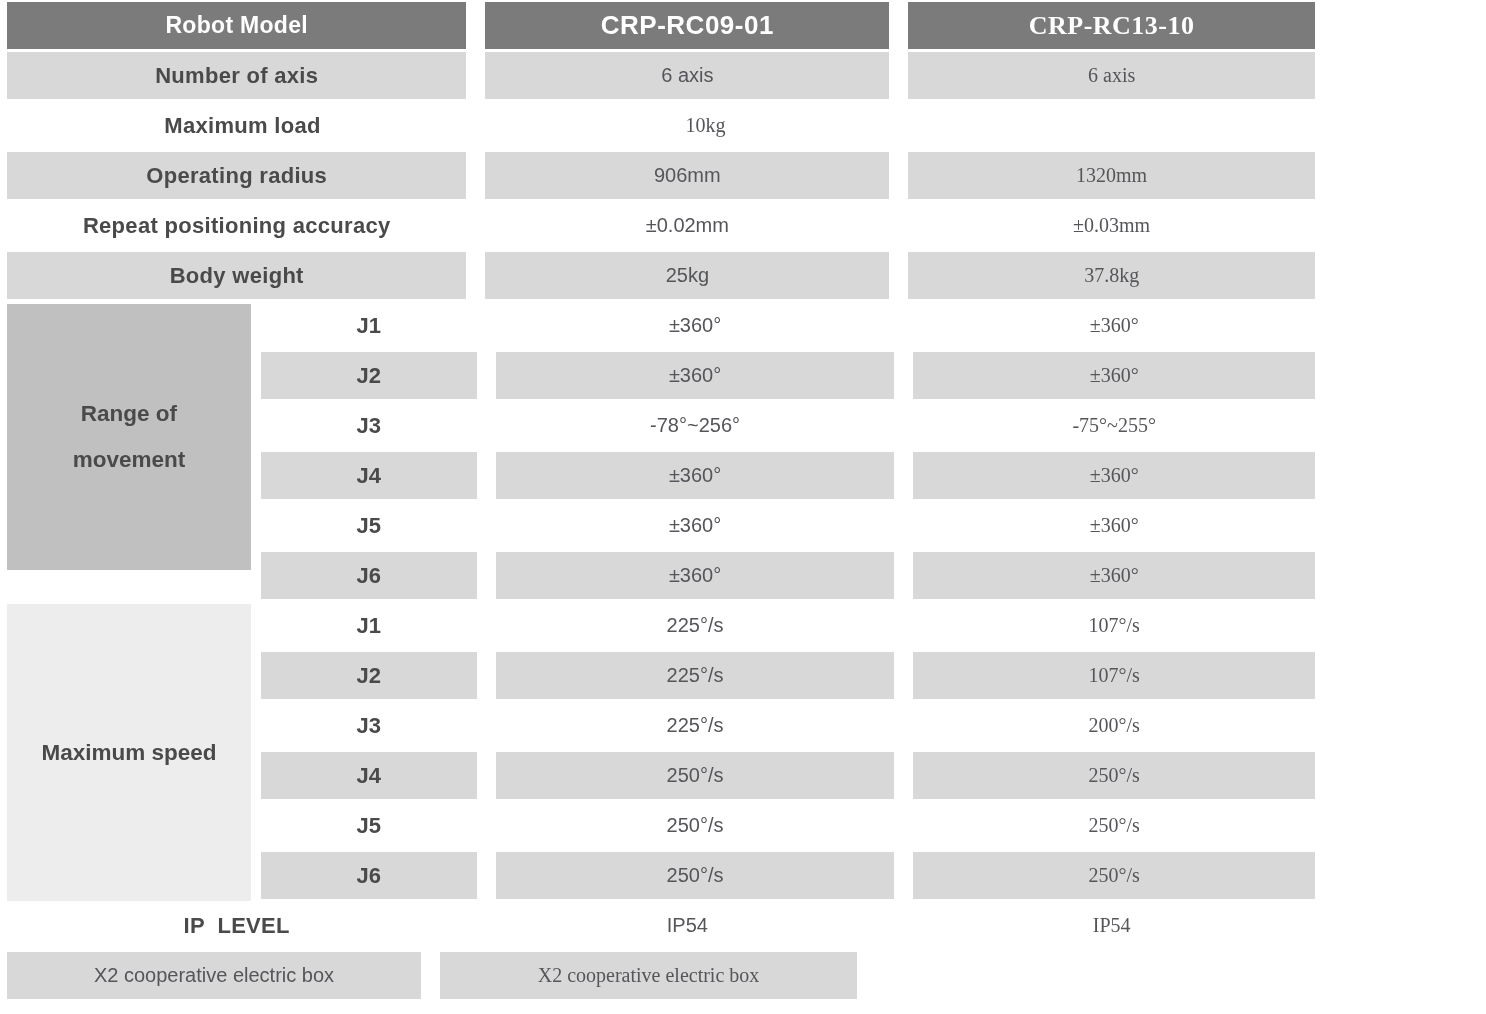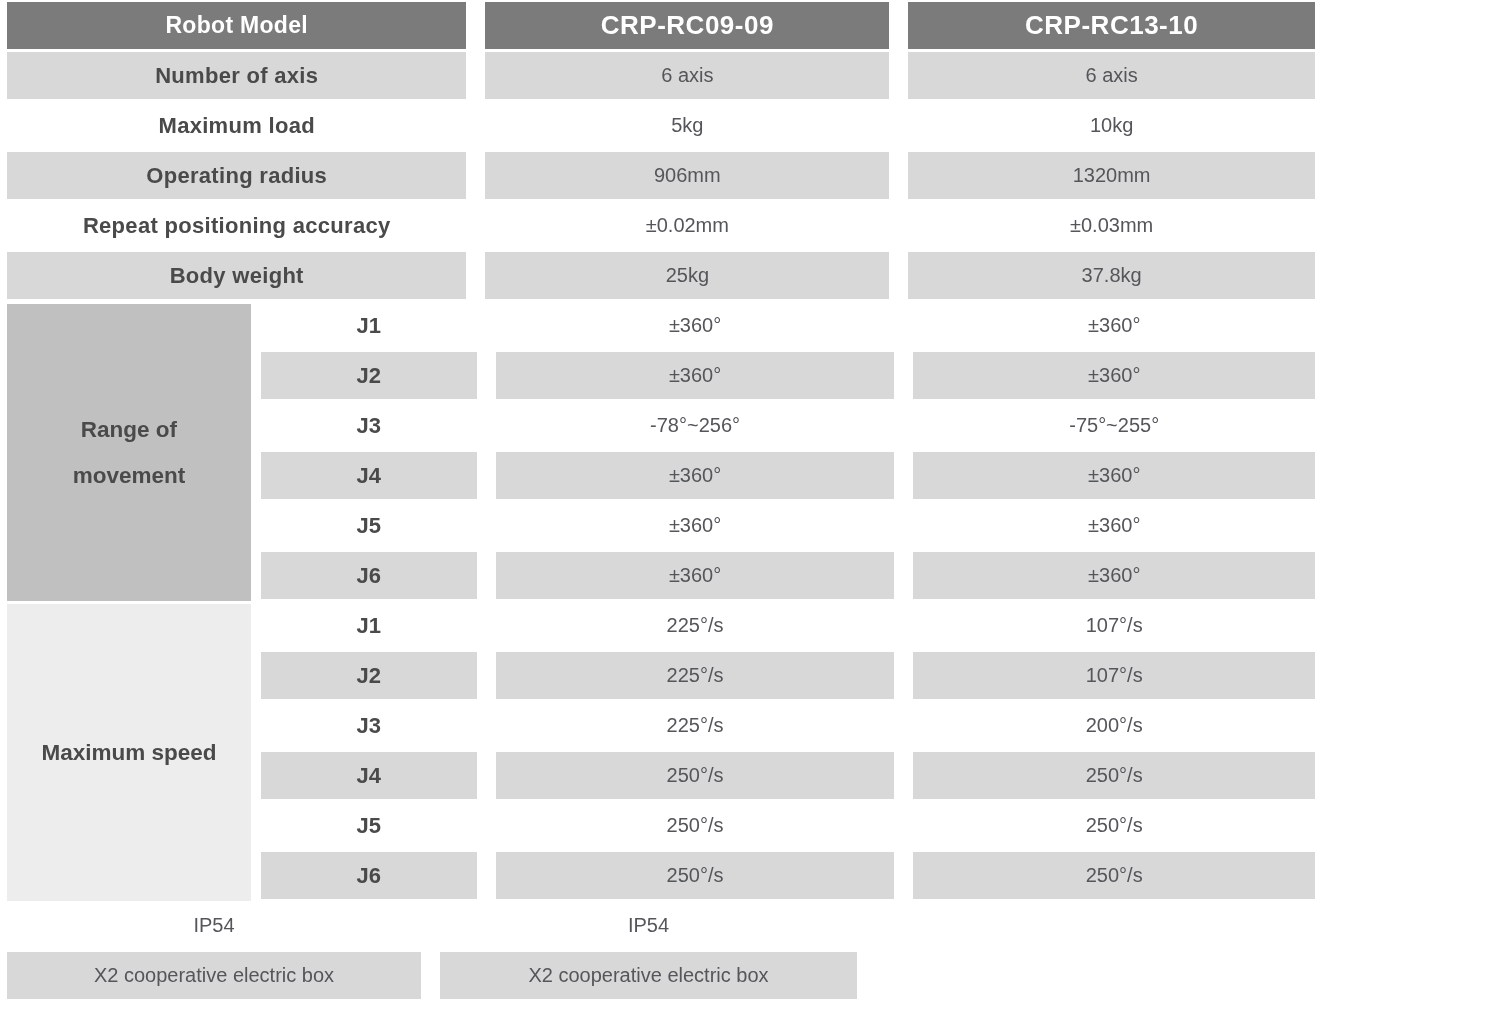--- a/index.html
+++ b/index.html
@@ -35,21 +35,21 @@
     display:flex;
     align-items:center;
     justify-content:center;
     white-space:pre-wrap;
     text-align:center;
   }
   .c-label{width:471px;}
   .c-spacer{width:244px;background:transparent;}
   .c-joint{width:224px;}
   .c-v1{width:414px;}
-  .c-v2{width:417px;}
+  .c-v2{width:417px;font-family:Liberation Serif, serif;}
   .header-row .cell{
     background:var(--header-bg);
     color:var(--header-text);
     font-weight:700;
   }
   .header-row .c-label{font-size:23px;letter-spacing:0.3px;}
   .header-row .c-v1,.header-row .c-v2{font-size:26px;letter-spacing:0.5px;}
   .bg-g{background:var(--row-stripe);}
   .bg-w{background:var(--row-white);}
   .lbl{
@@ -74,54 +74,53 @@
     width:244px;
     display:flex;
     align-items:center;
     justify-content:center;
     font-weight:700;
     color:var(--label-text);
     font-size:22.5px;
     text-align:center;
   }
   .section-range{
-    top:302px;height:297px;
+    top:302px;height:266px;
     background:var(--range-cell-bg);
   }
   .section-speed{
     top:602px;height:297px;
     background:var(--speed-cell-bg);
   }
   .section-range .section-text{
     display:block;width:175px;line-height:46px;
   }
   .section-speed .section-text{
     display:block;line-height:28px;
   }
 </style>
 </head>
 <body>
 
 <div class="spec-table">
 
   <div class="row header-row">
     <div class="cell c-label">Robot Model</div>
-    <div class="cell c-v1">CRP-RC09-09</div>
+    <div class="cell c-v1">CRP-RC09-01</div>
     <div class="cell c-v2">CRP-RC13-10</div>
   </div>
 
   <div id="rows">
       <div class="row">
         <div class="cell c-label bg-g lbl">Number of axis</div>
         <div class="cell c-v1 bg-g val">6 axis</div>
         <div class="cell c-v2 bg-g val">6 axis</div>
       </div>
       <div class="row">
         <div class="cell c-label bg-w lbl">Maximum load</div>
-        <div class="cell c-v1 bg-w val">5kg</div>
         <div class="cell c-v2 bg-w val">10kg</div>
       </div>
       <div class="row">
         <div class="cell c-label bg-g lbl">Operating radius</div>
         <div class="cell c-v1 bg-g val">906mm</div>
         <div class="cell c-v2 bg-g val">1320mm</div>
       </div>
       <div class="row">
         <div class="cell c-label bg-w lbl">Repeat positioning accuracy</div>
         <div class="cell c-v1 bg-w val">±0.02mm</div>
@@ -198,20 +197,21 @@
         <div class="cell c-v1 bg-w val">250°/s</div>
         <div class="cell c-v2 bg-w val">250°/s</div>
       </div>
       <div class="row">
         <div class="cell c-spacer"></div>
         <div class="cell c-joint bg-g joint">J6</div>
         <div class="cell c-v1 bg-g val">250°/s</div>
         <div class="cell c-v2 bg-g val">250°/s</div>
       </div>
       <div class="row">
+        <div class="cell c-label bg-w lbl">IP  LEVEL</div>
         <div class="cell c-v1 bg-w val">IP54</div>
         <div class="cell c-v2 bg-w val">IP54</div>
       </div>
       <div class="row">
         <div class="cell c-v1 bg-g val">X2 cooperative electric box</div>
         <div class="cell c-v2 bg-g val">X2 cooperative electric box</div>
       </div>
     </div>
 
   <div class="section section-range">

